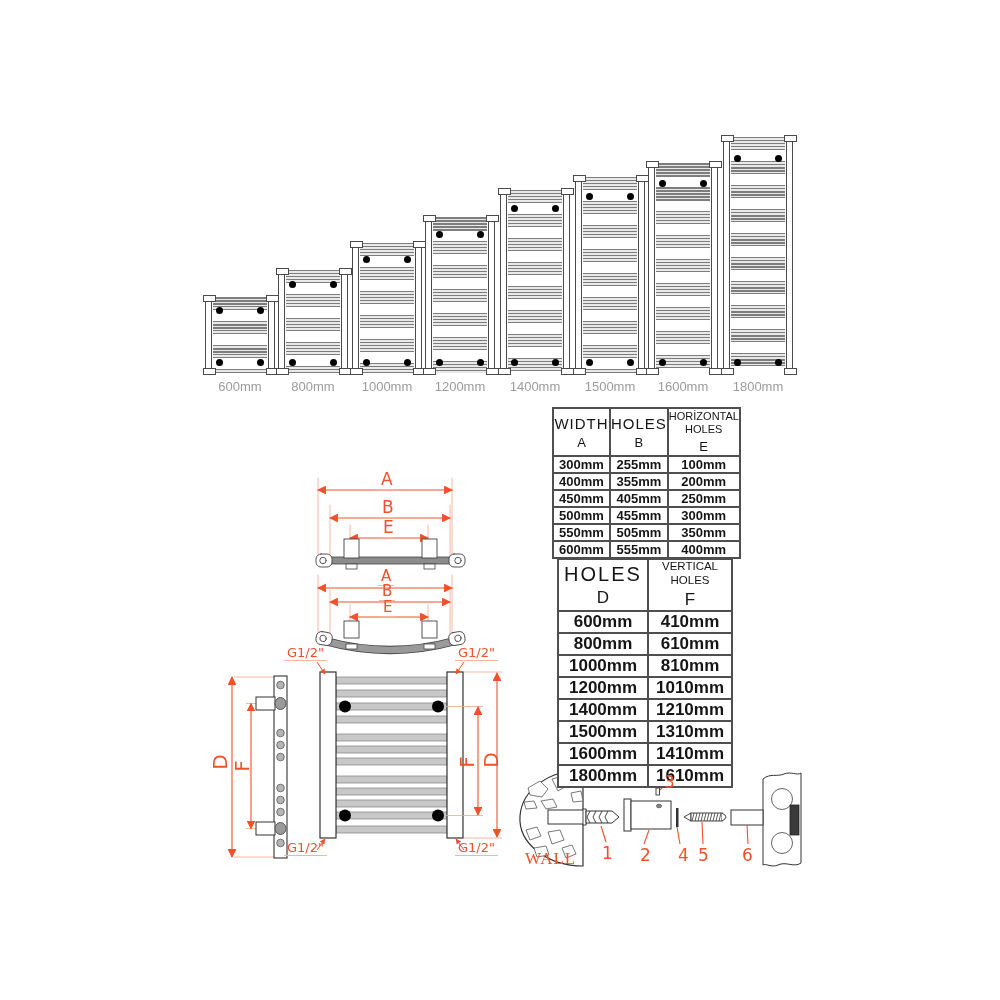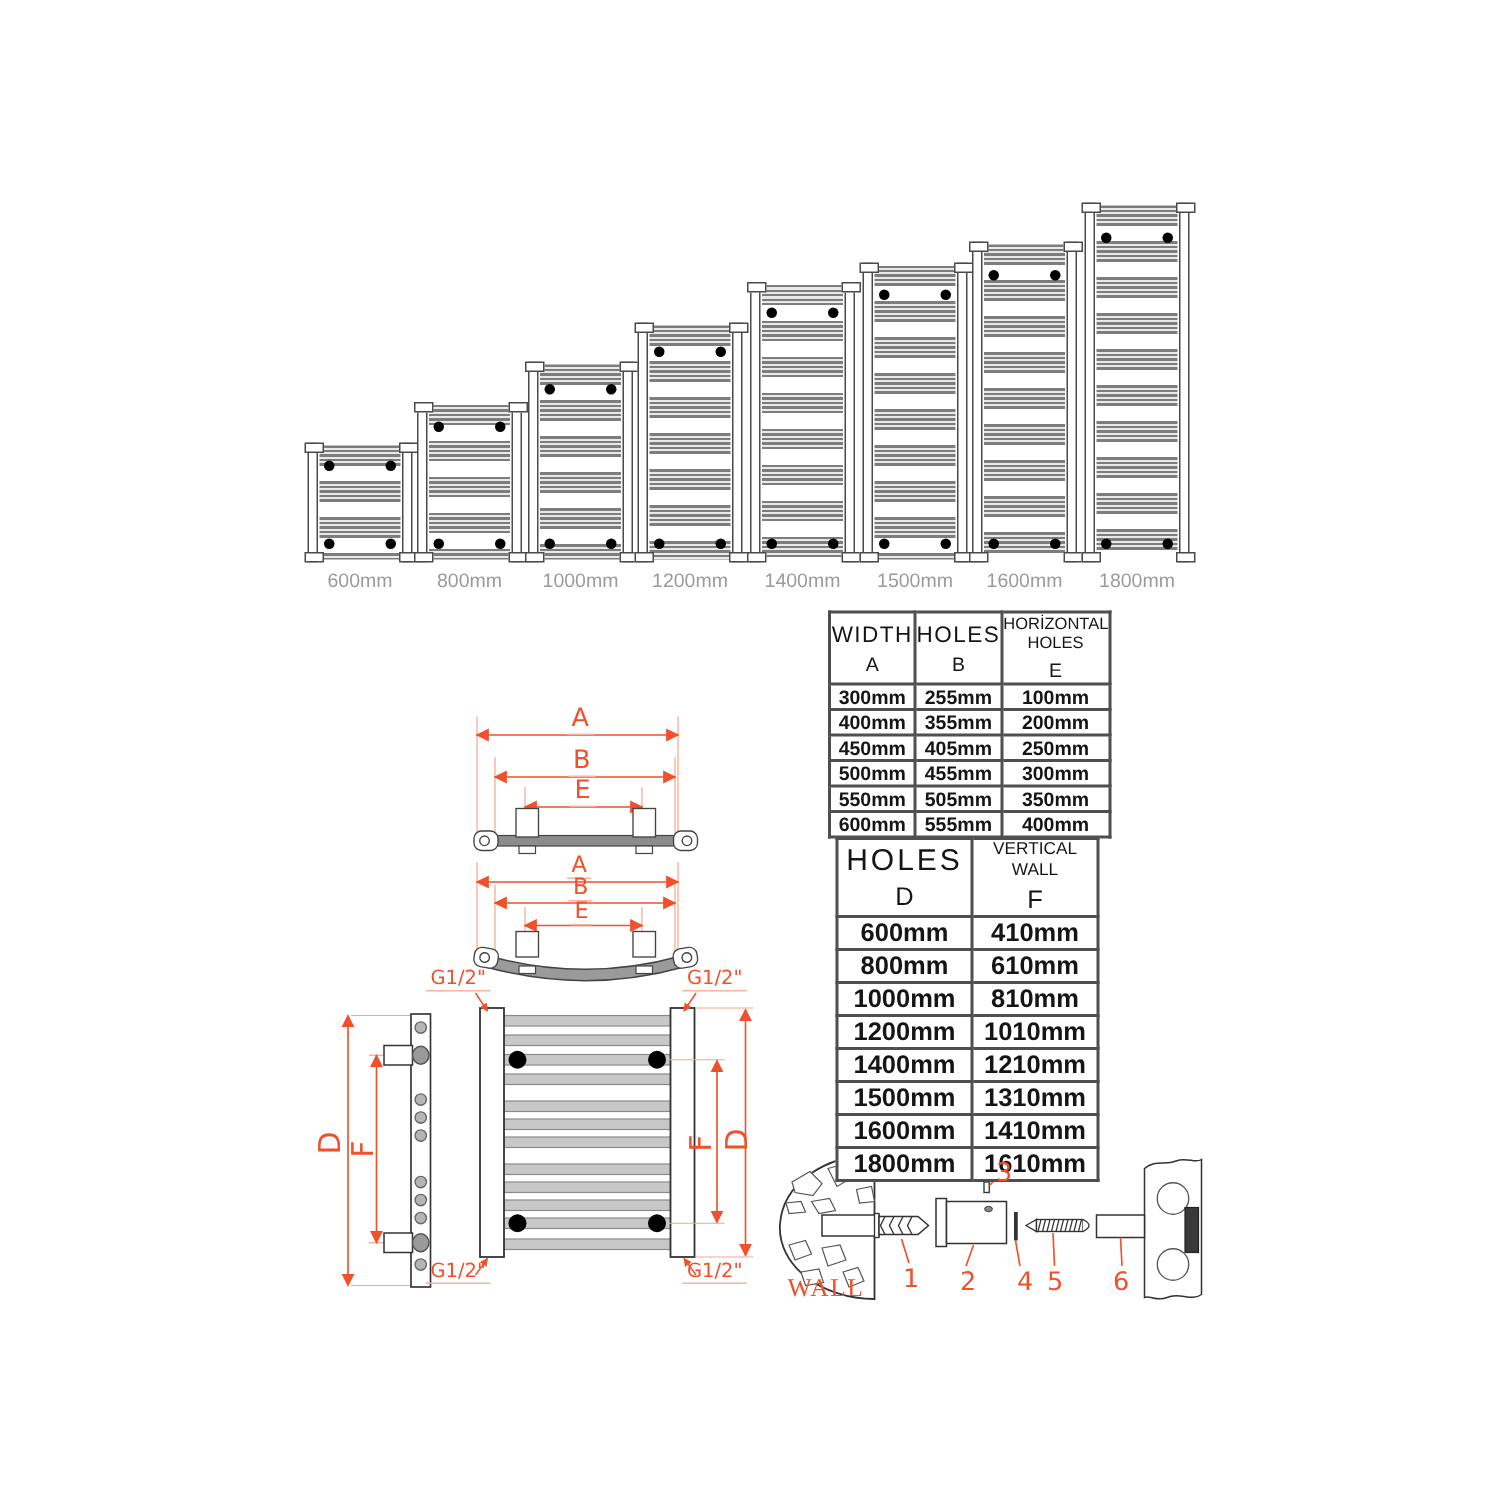--- a/index.html
+++ b/index.html
@@ -418,21 +418,21 @@
         <col style="width:90px">
         <col style="width:84px">
       </colgroup>
     <thead>
       <tr>
         <th>
           <div class="tt">HOLES</div>
           <div class="tl">D</div>
           </th>
         <th>
-          <div class="tt small">VERTICAL WALL</div>
+          <div class="tt small">VERTICAL HOLES</div>
           <div class="tl">F</div>
           </th>
       </tr>
     </thead>
     <tbody id="height-table-body">
         <tr>
           <td>600mm</td>
           <td>410mm</td>
         </tr>
         <tr>

